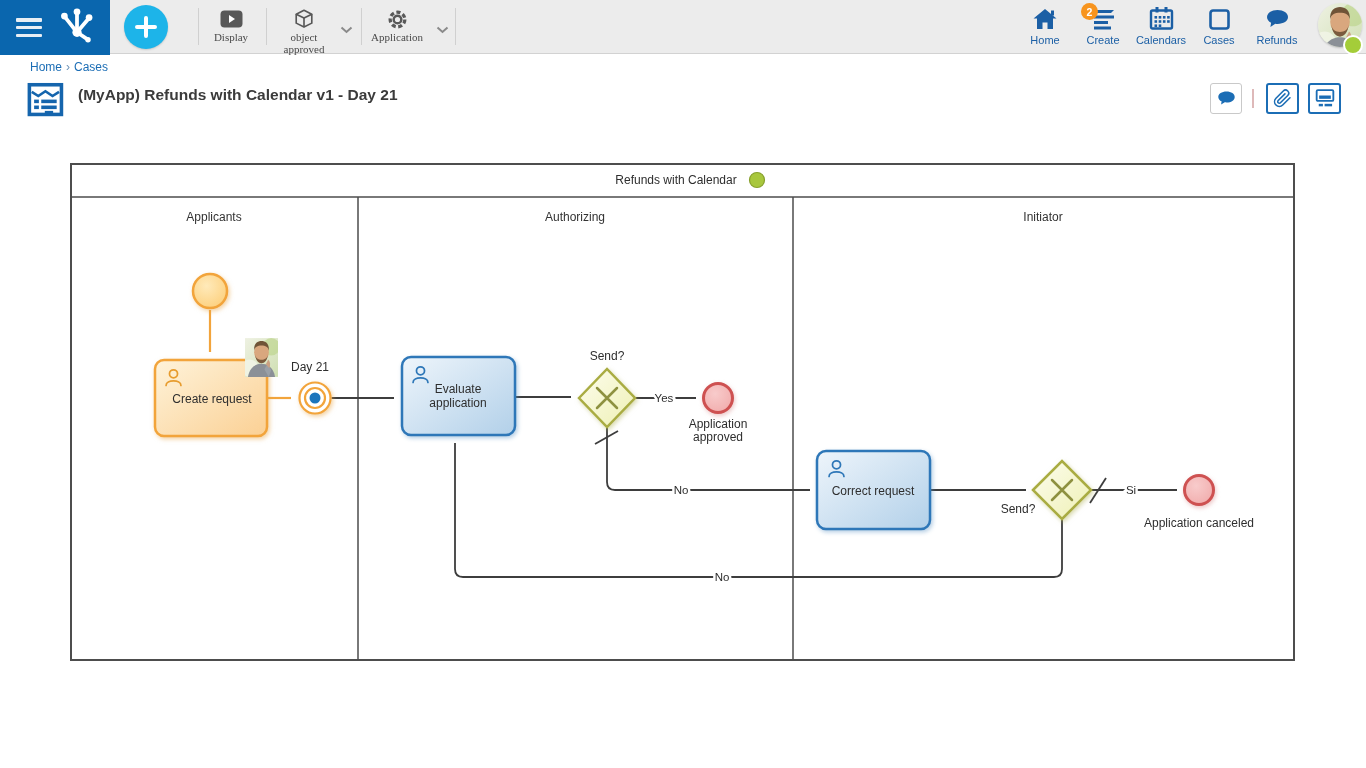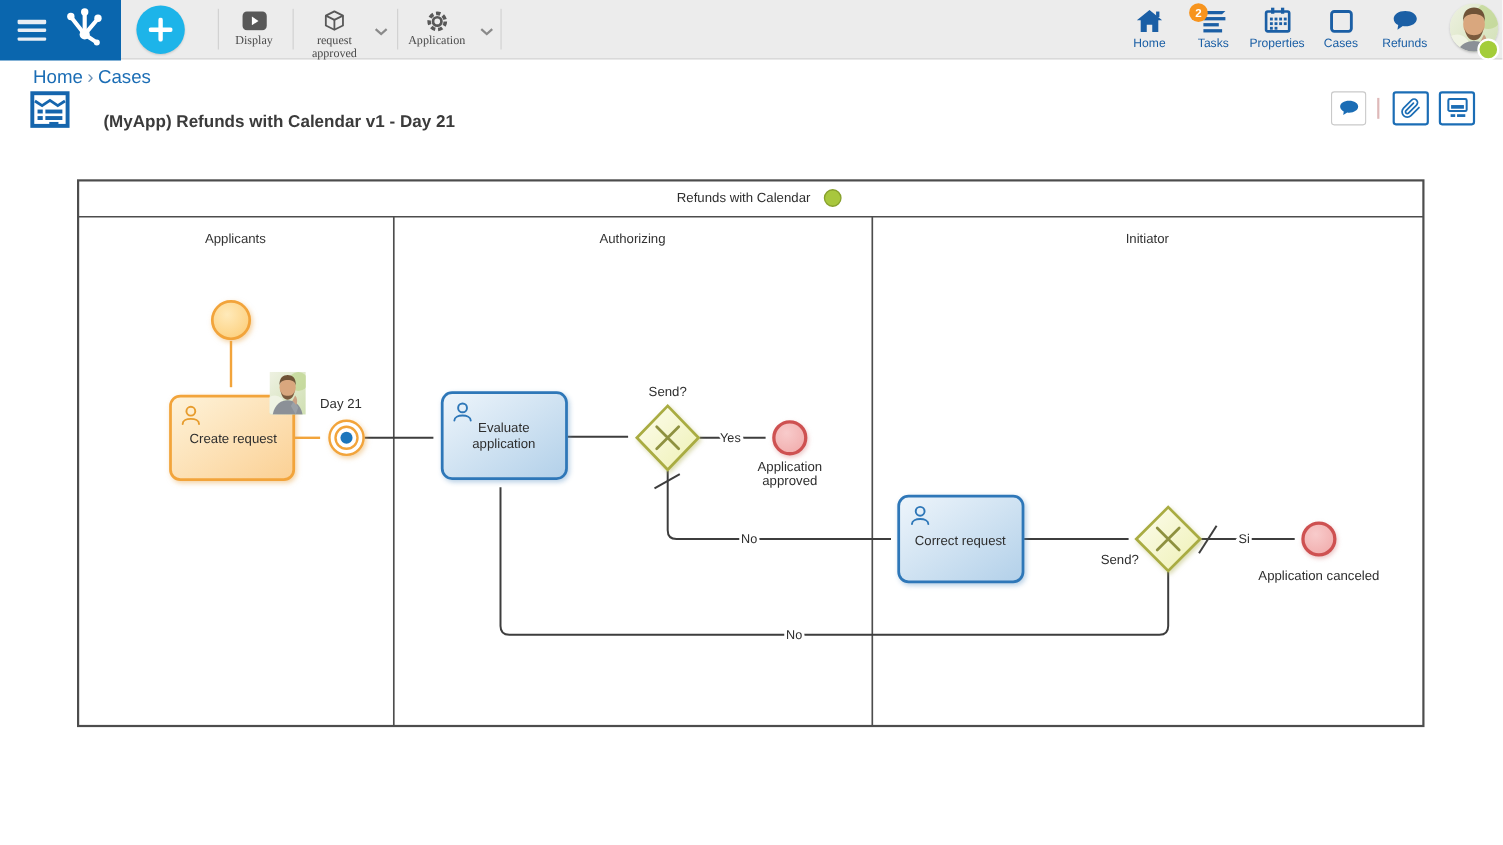--- a/index.html
+++ b/index.html
@@ -32,21 +32,21 @@
   .nav-item .n-icon{height:26px;display:flex;align-items:flex-end;}
   .nav-item .n-label{font-size:11px;color:#1b5fa5;margin-top:3px;}
   .badge{position:absolute;left:7px;top:-2px;width:17px;height:17px;border-radius:50%;background:#f7941e;
          color:#fff;font-size:10.5px;font-weight:bold;display:flex;align-items:center;justify-content:center;z-index:2;}
   .avatar{position:absolute;left:1318px;top:3px;width:44px;height:44px;border-radius:50%;overflow:hidden;
           z-index:8;cursor:pointer;box-shadow:0 1px 2px rgba(0,0,0,.2);}
   .status-dot{position:absolute;left:1343px;top:35px;width:16px;height:16px;border-radius:50%;
               background:#a4cd39;border:2px solid #fff;z-index:9;}
 
   
-  .breadcrumb{position:absolute;left:30px;top:60px;font-size:17px;z-index:2;}
+  .breadcrumb{position:absolute;left:30px;top:60px;font-size:12px;z-index:2;}
   .breadcrumb a{color:#1b6db5;text-decoration:none;cursor:pointer;}
   .breadcrumb .sep{color:#6d93b8;margin:0 4px;}
   .case-icon{position:absolute;left:27px;top:80px;z-index:2;}
   .page-title{position:absolute;left:78px;top:86px;font-size:15.5px;font-weight:bold;color:#3b3b3b;z-index:2;}
   .title-actions{position:absolute;left:1210px;top:82px;height:32px;display:flex;align-items:center;z-index:2;}
   .act-btn{width:30px;height:29px;background:#fff;border:1px solid #c9c9c9;border-radius:3px;
            display:flex;align-items:center;justify-content:center;cursor:pointer;}
   .act-btn.blue{border:2px solid #1b6db5;width:29px;height:27px;}
   .v-div{width:2px;height:19px;background:#deb9b9;margin:0 12px 0 10px;}
   .act-gap{width:9px;}
@@ -225,21 +225,21 @@
   </div>
 
   <div class="tool" style="left:272px;width:64px">
     <span class="t-icon">
       <svg width="22" height="22" viewBox="0 0 24 24" fill="none" stroke="#585858" stroke-width="1.8" stroke-linejoin="round">
         <polygon points="12,2.5 20.5,6.8 12,11 3.5,6.8"></polygon>
           <path d="M3.5 6.8 V16.5 L12 20.8 L20.5 16.5 V6.8"></path>
           <path d="M12 11 V20.8"></path>
       </svg>
     </span>
-    <span class="t-label"><span>request</span><br><span>approved</span></span>
+    <span class="t-label"><span>object</span><br><span>approved</span></span>
   </div>
   <span class="chev" style="left:340px">
     <svg width="13" height="8" viewBox="0 0 13 8">
         <polyline points="1.5,1.5 6.5,6 11.5,1.5" fill="none" stroke="#8a8a8a" stroke-width="2"></polyline>
       </svg>
   </span>
 
   <div class="tool" style="left:366px;width:62px">
     <span class="t-icon">
       <svg width="21" height="21" viewBox="0 0 22 22">
@@ -269,21 +269,21 @@
     <div class="nav-item">
       <span class="badge">2</span>
       <span class="n-icon">
         <svg width="26" height="24" viewBox="0 0 26 24" fill="#1b5fa5">
           <polygon points="4,3 24,3 21,6 4,6"></polygon>
             <rect x="4" y="8.5" width="20" height="3"></rect>
           <rect x="4" y="14" width="14" height="3"></rect>
             <rect x="4" y="19.5" width="17" height="3"></rect>
         </svg>
       </span>
-      <span class="n-label">Tasks</span>
+      <span class="n-label">Create</span>
     </div>
     <div class="nav-item">
       <span class="n-icon">
         <svg width="25" height="25" viewBox="0 0 25 25">
           <rect x="2" y="4.5" width="21" height="18" rx="1.5" fill="none" stroke="#1b5fa5" stroke-width="2.4"></rect>
           <rect x="6.5" y="1" width="3" height="5.5" fill="#1b5fa5"></rect>
             <rect x="15.5" y="1" width="3" height="5.5" fill="#1b5fa5"></rect>
           <g fill="#1b5fa5">
             <rect x="5.5" y="10" width="2.6" height="2.6"></rect>
               <rect x="9.7" y="10" width="2.6" height="2.6"></rect>
@@ -291,21 +291,21 @@
               <rect x="18.1" y="10" width="2.6" height="2.6"></rect>
             <rect x="5.5" y="14.2" width="2.6" height="2.6"></rect>
               <rect x="9.7" y="14.2" width="2.6" height="2.6"></rect>
               <rect x="13.9" y="14.2" width="2.6" height="2.6"></rect>
               <rect x="18.1" y="14.2" width="2.6" height="2.6"></rect>
             <rect x="5.5" y="18.4" width="2.6" height="2.6"></rect>
               <rect x="9.7" y="18.4" width="2.6" height="2.6"></rect>
           </g>
         </svg>
       </span>
-      <span class="n-label">Properties</span>
+      <span class="n-label">Calendars</span>
     </div>
     <div class="nav-item">
       <span class="n-icon">
         <svg width="23" height="23" viewBox="0 0 23 23">
             <rect x="2.5" y="2.5" width="18" height="18" rx="2.5" fill="none" stroke="#1b5fa5" stroke-width="2.6"></rect>
           </svg>
       </span>
       <span class="n-label">Cases</span>
     </div>
     <div class="nav-item">
@@ -367,21 +367,21 @@
     <path d="M4 10 L9.5 13.5 L15.5 9.5 L21.5 13.5 L27 10" fill="none" stroke="#1565ad" stroke-width="2.2"></path>
     <g fill="#1565ad">
       <rect x="6" y="16.5" width="4" height="3"></rect>
         <rect x="12" y="16.5" width="13" height="3"></rect>
       <rect x="6" y="21.5" width="4" height="3"></rect>
         <rect x="12" y="21.5" width="13" height="3"></rect>
       <rect x="15" y="26" width="7" height="2.6"></rect>
     </g>
   </svg>
 </span>
-<h1 class="page-title" style="margin:16px">(MyApp) Refunds with Calendar v1 - Day 21</h1>
+<h1 class="page-title" style="margin:0">(MyApp) Refunds with Calendar v1 - Day 21</h1>
 
 <div class="title-actions">
   <div class="act-btn">
     <svg width="19" height="16" viewBox="0 0 22 18">
         <path d="M11 1.5 C5.5 1.5 1.5 4.2 1.5 7.7 C1.5 9.9 3 11.8 5.3 12.9 L4.8 16.5 L9 14 C9.6 14.1 10.3 14.2 11 14.2 C16.5 14.2 20.5 11.3 20.5 7.7 C20.5 4.2 16.5 1.5 11 1.5 Z" fill="#1b6db5"></path>
       </svg>
   </div>
   <div class="v-div"></div>
   <div class="act-btn blue">
     <svg width="19" height="19" viewBox="0 0 24 24" fill="none" stroke="#1b6db5" stroke-width="2" stroke-linecap="round" stroke-linejoin="round">

